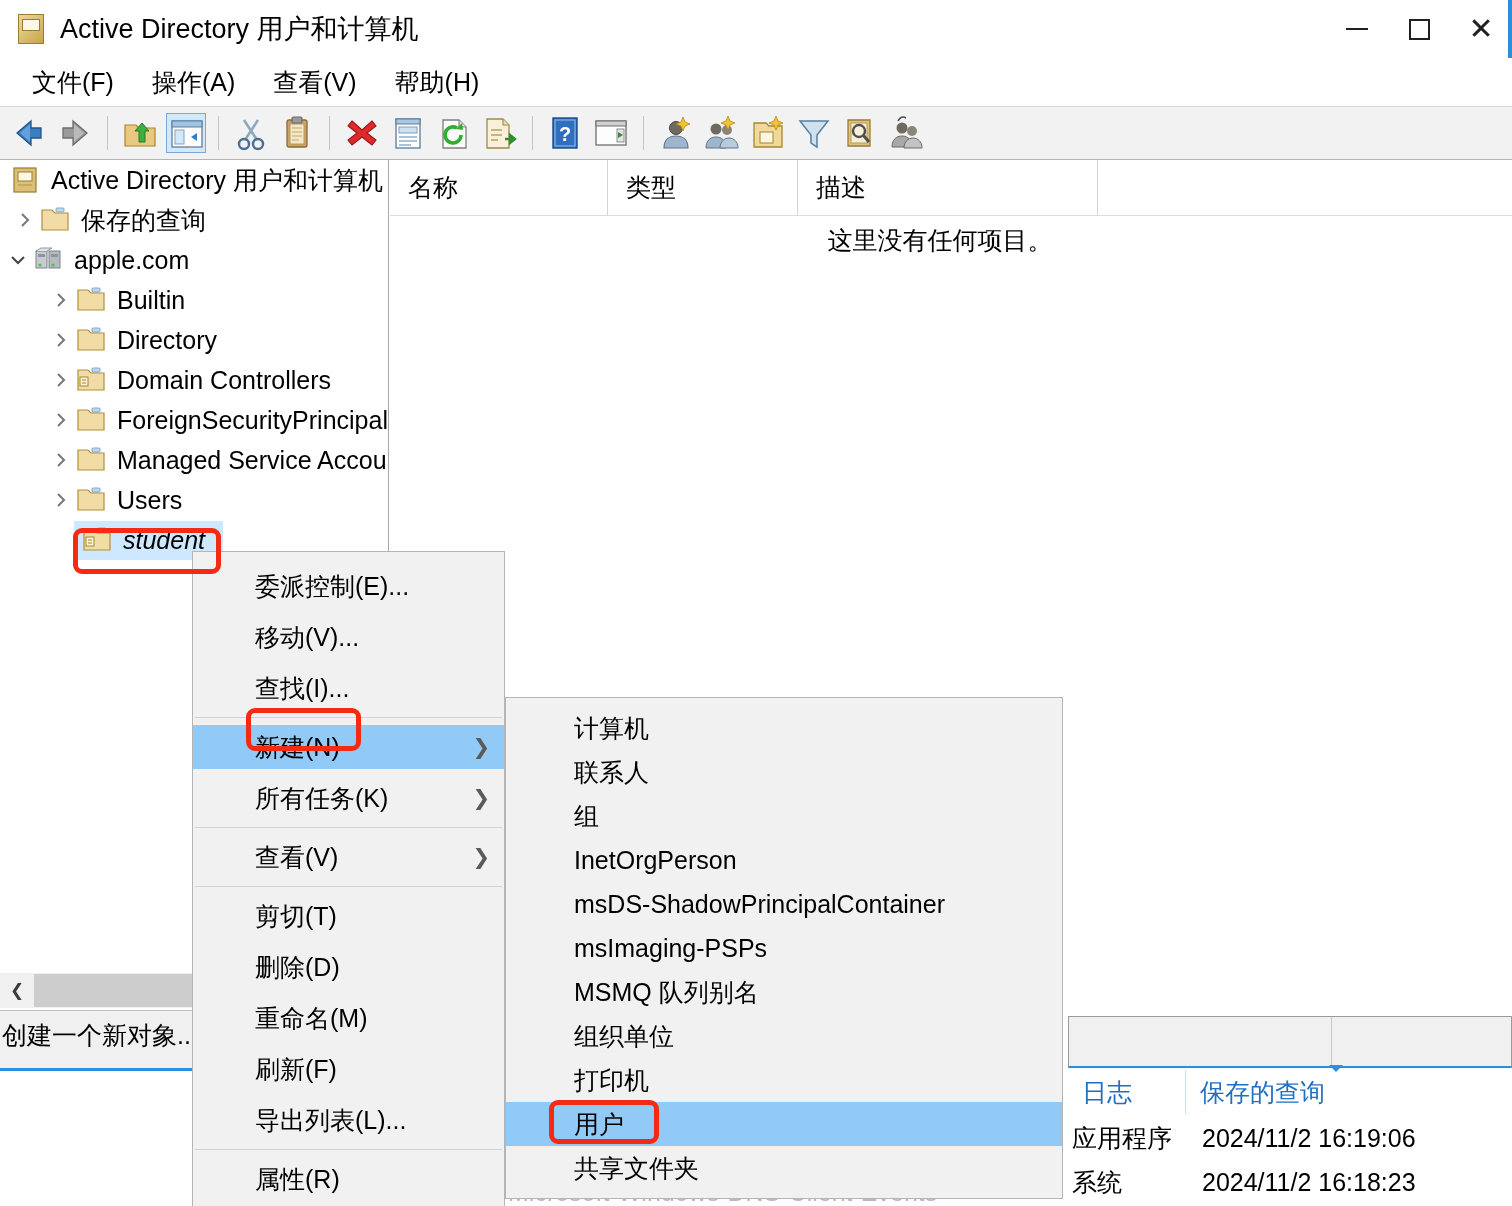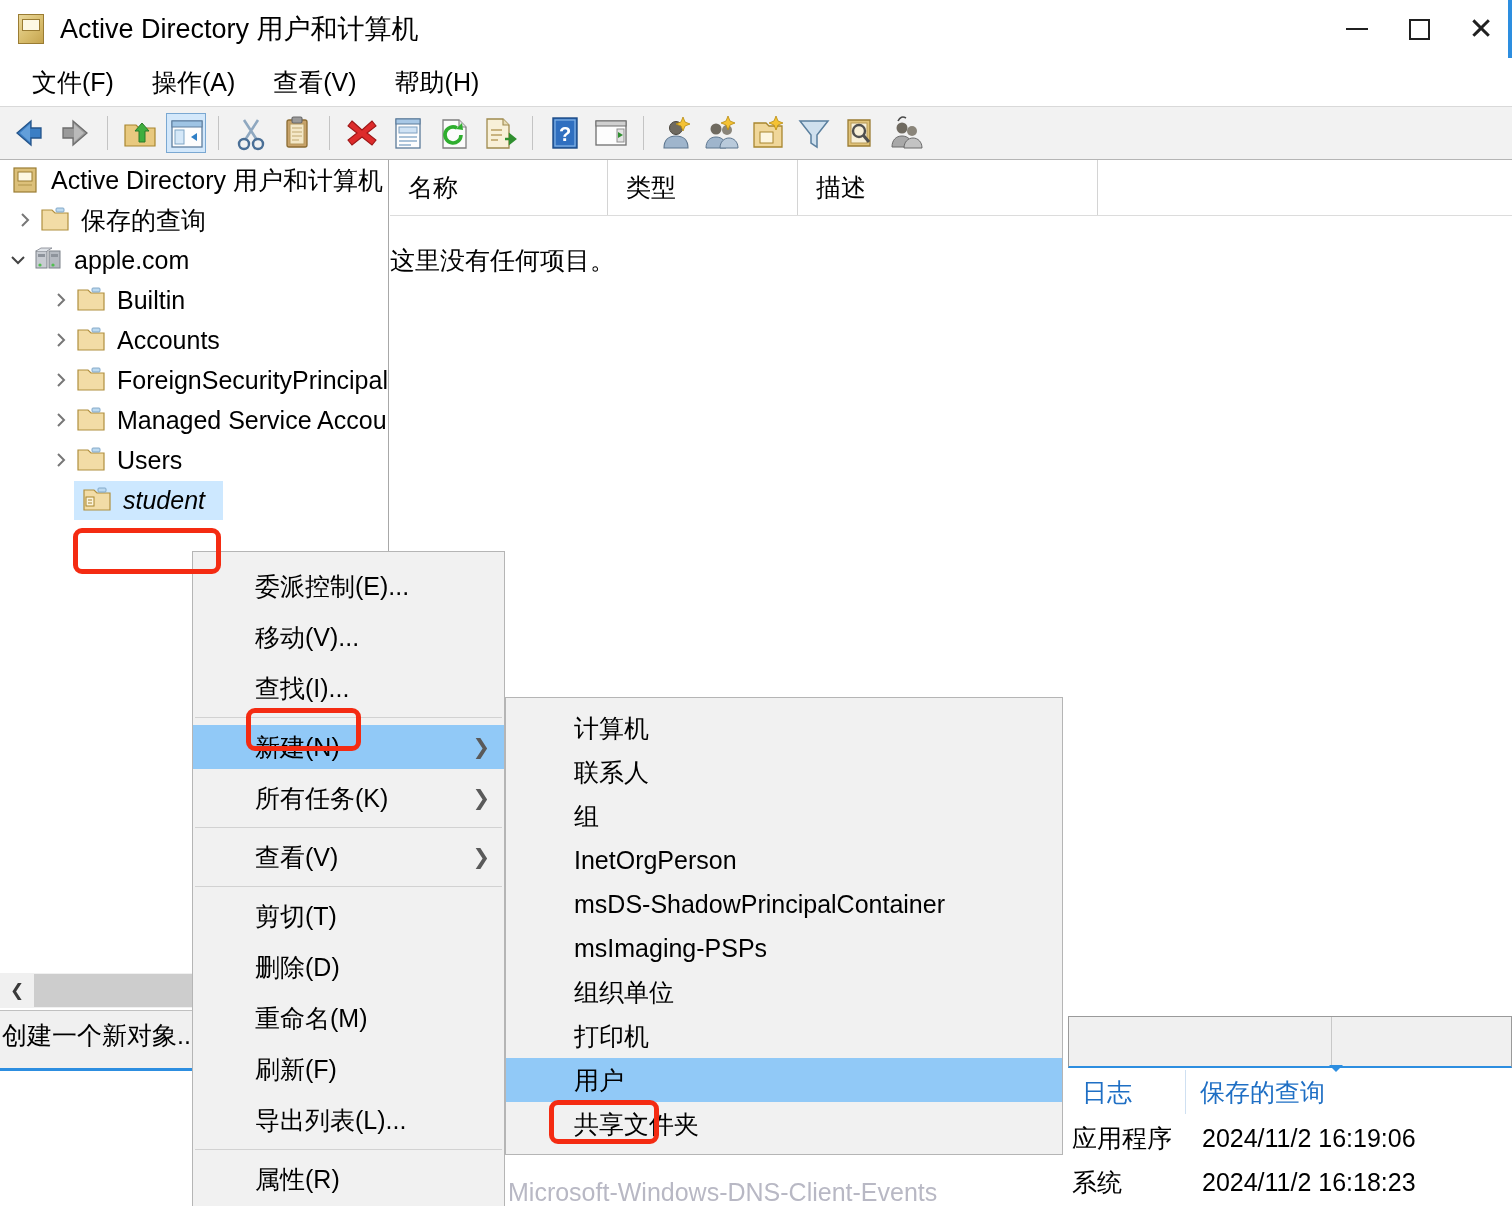--- a/index.html
+++ b/index.html
@@ -186,21 +186,22 @@
   .lh-cell {
     font-size: 25px;
     padding-left: 18px;
     box-sizing: border-box;
     height: 55px;
     display: flex;
     align-items: center;
     border-right: 1px solid #d4d4d4;
   }
   .empty-msg {
-    margin-top: 28px;
+    margin-top: 8px;
+    text-align: center;
     font-size: 25px;
     width: 1100px;
   }
 
   
   .tree-hscroll {
     position: absolute;
     left: 0; top: 973px;
     width: 389px; height: 35px;
     background: #f0f0f0;
@@ -658,24 +659,42 @@
           <path d="M5 2 L11 8 L5 14" fill="none" stroke="#777" stroke-width="2"></path>
         </svg>
       </span>
     <div class="tree-label-bg">
       <span class="tree-icon">
           <svg width="30" height="26" viewBox="0 0 30 26">
         <path d="M2 4 h10 l3 3 h13 v17 H2 Z" fill="#f2dca6" stroke="#b08f3f" stroke-width="1.2"></path>
         <rect x="16" y="2" width="8" height="4" rx="1" fill="#bcd9ef" stroke="#7ba3c4" stroke-width="0.9"></rect>
           </svg>
         </span>
-      <span class="tree-label">Accounts</span>
-    </div>
-  </div>
-
+      <span class="tree-label">Directory</span>
+    </div>
+  </div>
+
+  <div class="tree-row" style="padding-left:48px;">
+    <span class="chev">
+        <svg width="16" height="16" viewBox="0 0 16 16">
+          <path d="M5 2 L11 8 L5 14" fill="none" stroke="#777" stroke-width="2"></path>
+        </svg>
+      </span>
+    <div class="tree-label-bg">
+      <span class="tree-icon">
+          <svg width="30" height="26" viewBox="0 0 30 26">
+        <path d="M2 4 h10 l3 3 h13 v17 H2 Z" fill="#f2dca6" stroke="#b08f3f" stroke-width="1.2"></path>
+        <rect x="16" y="2" width="8" height="4" rx="1" fill="#bcd9ef" stroke="#7ba3c4" stroke-width="0.9"></rect>
+        <rect x="4" y="11" width="8" height="9" fill="#fbf3dc" stroke="#a8862f" stroke-width="1"></rect>
+        <path d="M6 14 h4 M6 17 h4" stroke="#a8862f" stroke-width="1"></path>
+          </svg>
+        </span>
+      <span class="tree-label">Domain Controllers</span>
+    </div>
+  </div>
 
   <div class="tree-row" style="padding-left:48px;">
     <span class="chev">
         <svg width="16" height="16" viewBox="0 0 16 16">
           <path d="M5 2 L11 8 L5 14" fill="none" stroke="#777" stroke-width="2"></path>
         </svg>
       </span>
     <div class="tree-label-bg">
       <span class="tree-icon">
           <svg width="30" height="26" viewBox="0 0 30 26">
@@ -811,20 +830,21 @@
   <div class="ctxitem">帮助(H)</div>
 </div>
 
 <div class="submenu">
   <div class="subitem">计算机</div>
   <div class="subitem">联系人</div>
   <div class="subitem">组</div>
   <div class="subitem">InetOrgPerson</div>
   <div class="subitem">msDS-ShadowPrincipalContainer</div>
   <div class="subitem">msImaging-PSPs</div>
+  <div class="subitem">MSMQ 队列别名</div>
   <div class="subitem">组织单位</div>
   <div class="subitem">打印机</div>
   <div class="subitem highlight">用户</div>
   <div class="subitem">共享文件夹</div>
 </div>
 
 <div class="redbox" id="redbox-student"></div>
 <div class="redbox" id="redbox-new"></div>
 <div class="redbox" id="redbox-user"></div>
 

